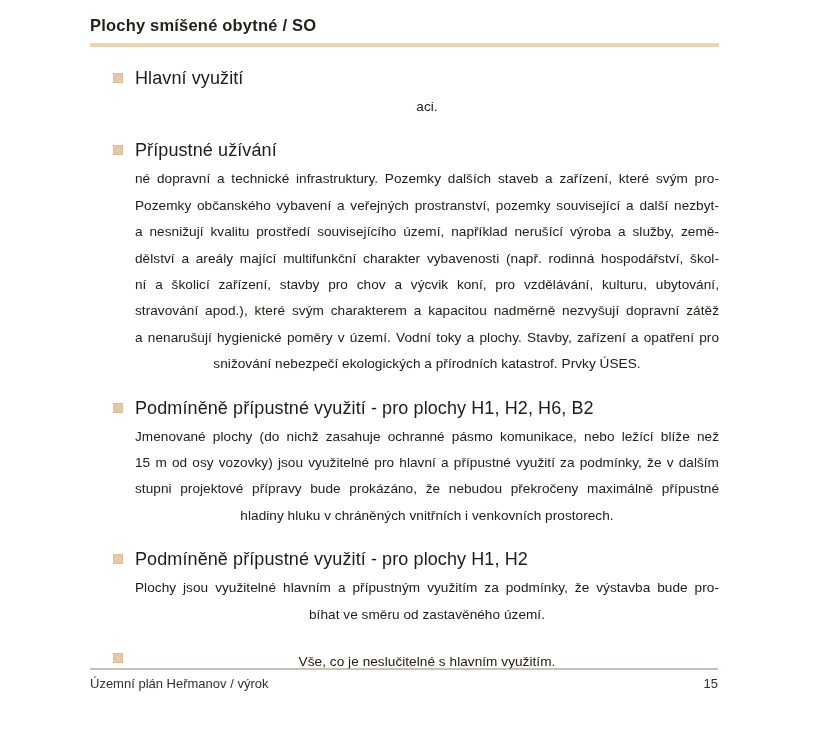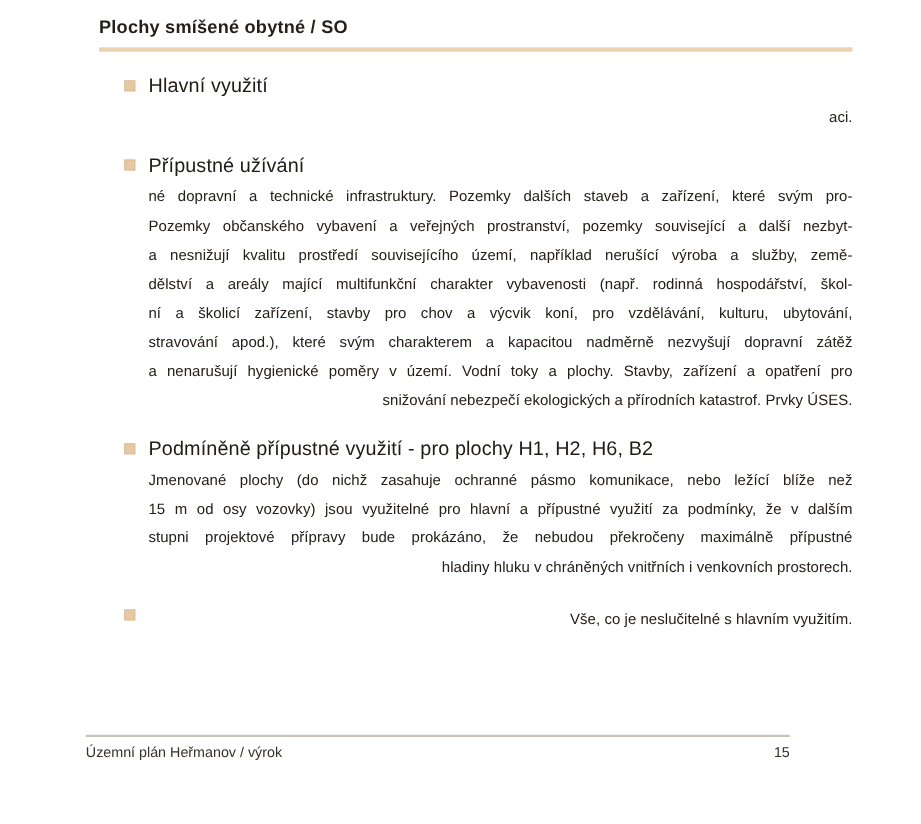--- a/index.html
+++ b/index.html
@@ -6,21 +6,21 @@
   html, body {
     width: 837px; height: 749px;
     background: #ffffff;
     overflow: hidden;
     font-family: "Liberation Sans", sans-serif;
     -webkit-font-smoothing: antialiased;
   }
   .page {
     position: relative;
     width: 837px; height: 618px;
-    padding: 14px 62px 0 90px;
+    padding: 14px 118px 0 90px;
     color: #211d18;
   }
   .page-title {
     font-size: 16.5px;
     font-weight: bold;
     letter-spacing: 0.2px;
     color: #241f18;
     line-height: 22px;
   }
   .title-rule {
@@ -52,26 +52,26 @@
   .body { margin-top: 7px; }
   .bline {
     font-size: 13.6px;
     line-height: 26.4px;
     color: #242019;
     text-align: justify;
     text-align-last: justify;
     letter-spacing: 0.05px;
   }
   .bline.last {
-    text-align: right;
+    text-align: center;
     text-align-last: auto;
   }
   .footer {
     position: absolute;
-    left: 78px; right: 119px;
+    left: 90px; right: 119px;
     top: 668px;
   }
   .footer-rule {
     height: 2px;
     background: #b9ae9c;
     opacity: 0.75;
   }
   .footer-row {
     margin-top: 6px;
     display: flex;
@@ -117,20 +117,28 @@
     <span class="bullet"></span>
     <span class="heading">Podmíněně přípustné využití - pro plochy H1, H2, H6, B2</span>
     <div class="body">
           <div class="bline">Jmenované plochy (do nichž zasahuje ochranné pásmo komunikace, nebo ležící blíže než</div>
           <div class="bline">15 m od osy vozovky) jsou využitelné pro hlavní a přípustné využití za podmínky, že v dalším</div>
           <div class="bline">stupni projektové přípravy bude prokázáno, že nebudou překročeny maximálně přípustné</div>
           <div class="bline last">hladiny hluku v chráněných vnitřních i venkovních prostorech.</div>
         </div>
   </div>
 
+  <div class="section">
+    <span class="bullet"></span>
+    <span class="heading">Podmíněně přípustné využití - pro plochy H1, H2</span>
+    <div class="body">
+          <div class="bline">Plochy jsou využitelné hlavním a přípustným využitím za podmínky, že výstavba bude pro-</div>
+          <div class="bline last">bíhat ve směru od zastavěného území.</div>
+        </div>
+  </div>
 
   <div class="section">
     <span class="bullet"></span>
     <div class="body">
           <div class="bline last">Vše, co je neslučitelné s hlavním využitím.</div>
         </div>
   </div>
 </div>
 
   <div class="footer">

